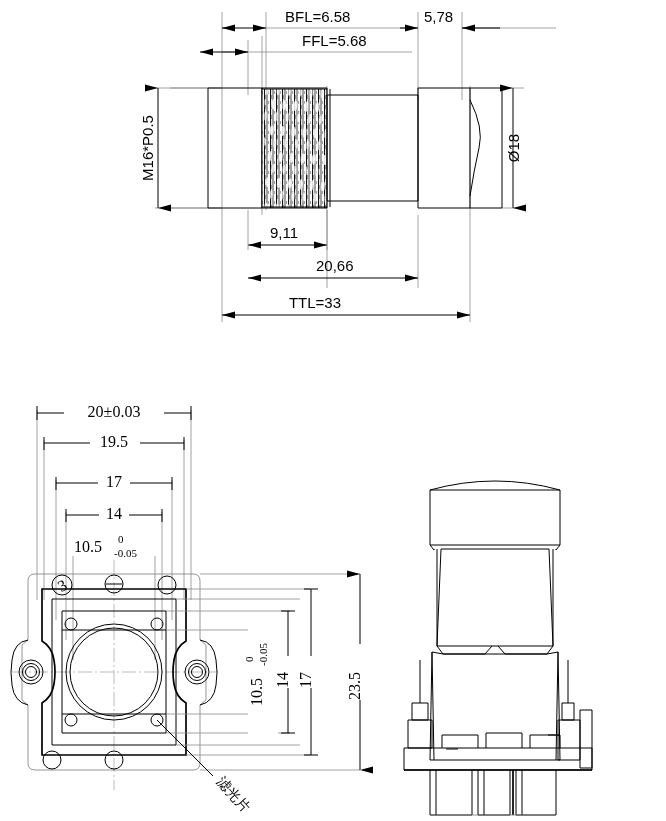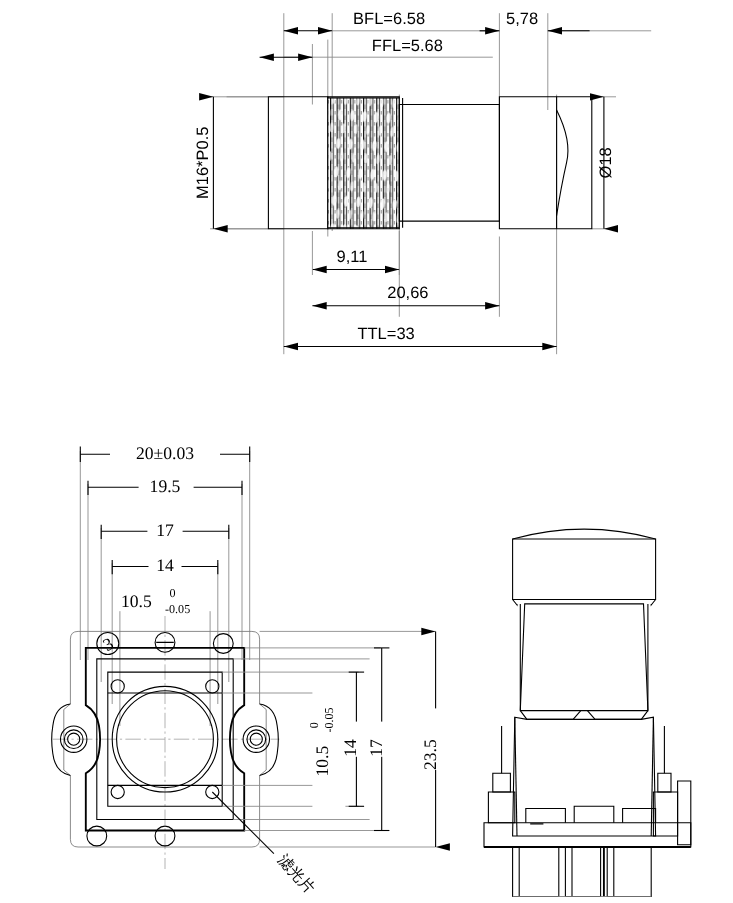--- a/index.html
+++ b/index.html
@@ -2,21 +2,21 @@
 <html><head>
 <meta charset="utf-8">
 <title>Lens Technical Drawing</title>
 <style>
   html,body{margin:0;padding:0;background:#ffffff;}
   body{
     width:666px;height:821px;position:relative;overflow:hidden;
     font-family:"Liberation Sans", sans-serif;
     color:#000;
   }
-  #sheet{position:absolute;left:0;top:0;width:619px;height:821px;margin-left:36px;}
+  #sheet{position:absolute;left:0;top:0;width:619px;height:821px;}
   svg{display:block;}
   .dimtext{font-family:"Liberation Sans", sans-serif;font-size:15px;fill:#000;}
   .dimtext-serif{font-family:"Liberation Serif", serif;font-size:16px;fill:#000;}
   .dimtext-small{font-family:"Liberation Serif", serif;font-size:11px;fill:#000;}
   .cntext{font-family:"DejaVu Sans", sans-serif;font-size:14px;fill:#000;}
   .ln{stroke:#000;fill:none;stroke-width:1;}
   .lnthick{stroke:#000;fill:none;stroke-width:1.7;}
   .lnthin{stroke:#7b7b7b;fill:none;stroke-width:0.8;}
   .ctr{stroke:#a9a9a9;fill:none;stroke-width:0.8;stroke-dasharray:14 3 2 3;}
   .dimline{stroke:#000;fill:none;stroke-width:1;}

